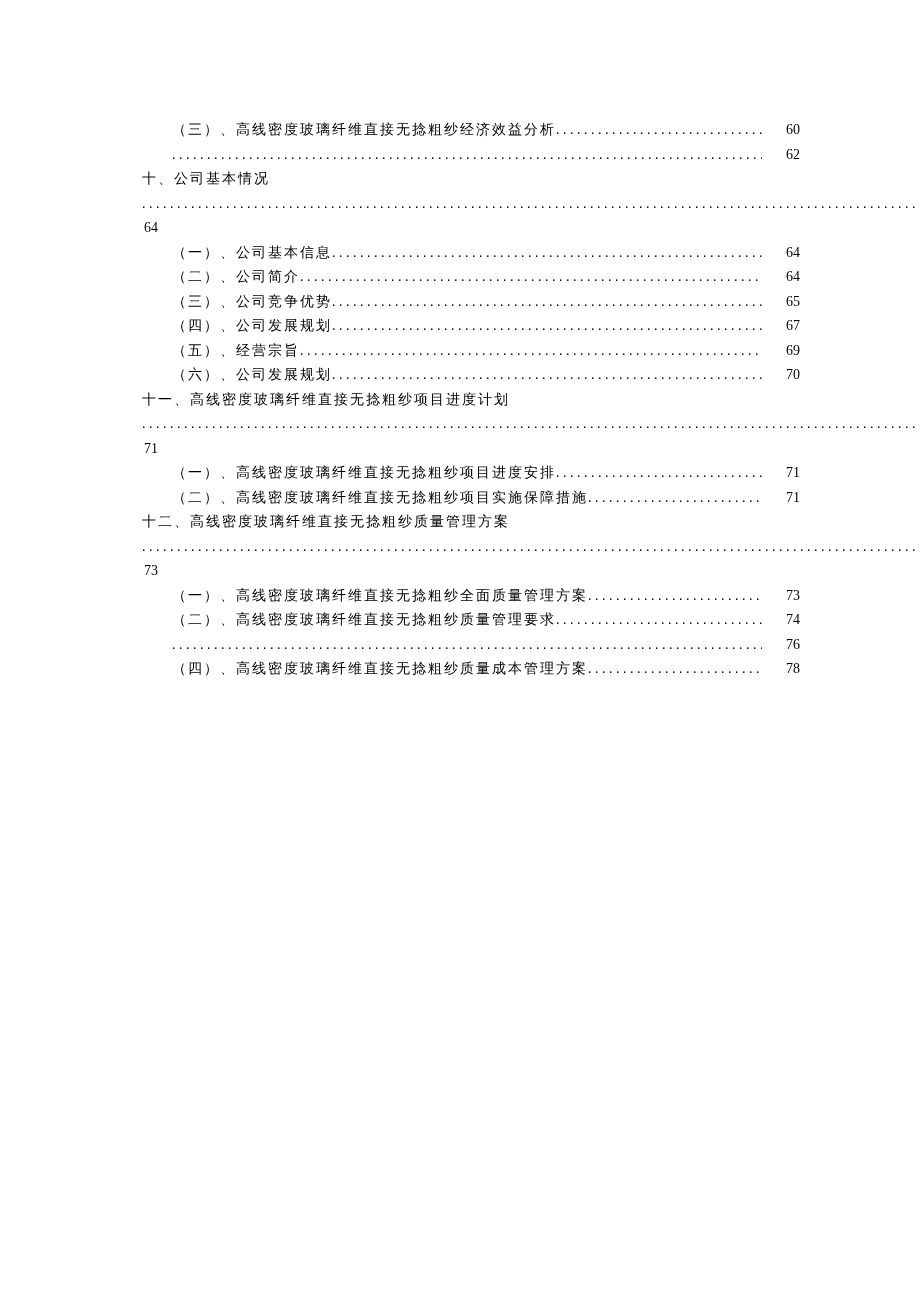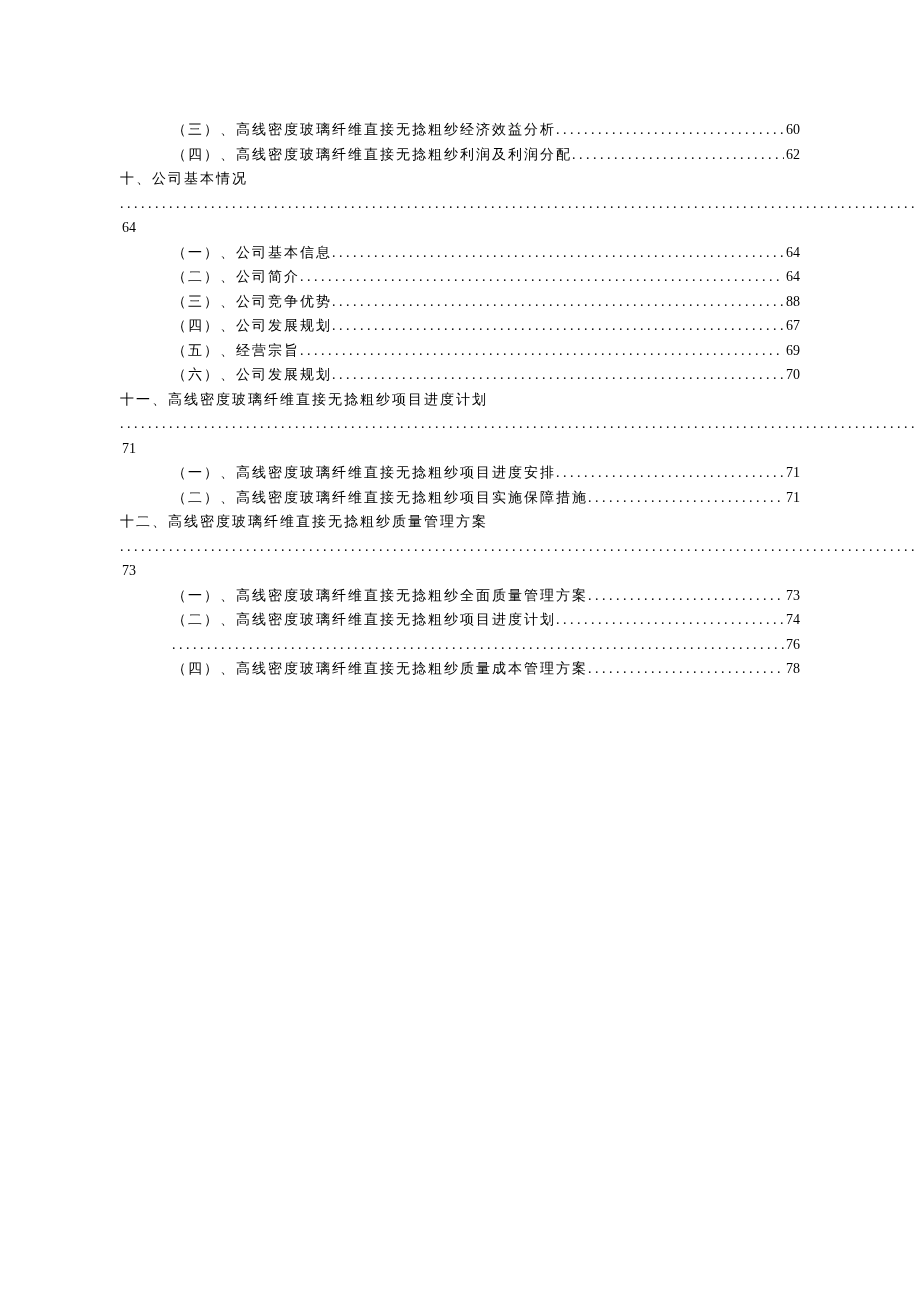--- a/index.html
+++ b/index.html
@@ -42,33 +42,33 @@
       letter-spacing: 2px;
       font-family: "SimSun", serif;
     }
     .toc-leader::before {
       content: ". . . . . . . . . . . . . . . . . . . . . . . . . . . . . . . . . . . . . . . . . . . . . . . . . . . . . . . . . . . . . . . . . . . . . . . . . . . . . . . . . . . . . . . . . . . . . . . . . . . . . . . . . . . . . . . . . .";
       letter-spacing: 0px;
     }
     .toc-page {
       flex-shrink: 0;
       padding-left: 2px;
+      margin-left: 22px;
     }
   </style>
 </head>
 <body>
 
 <div class="toc-container">
   <div class="toc-entry level-2">
     <span class="toc-title">（三）、高线密度玻璃纤维直接无捻粗纱经济效益分析</span>
     <span class="toc-leader"></span>
     <span class="toc-page">60</span>
   </div>
   <div class="toc-entry level-2">
-    <span class="toc-title">（四）、高线密度玻璃纤维直接无捻粗纱利润及利润分配</span>
     <span class="toc-leader"></span>
     <span class="toc-page">62</span>
   </div>
   <div class="toc-entry level-1">
     <span class="toc-title">十、公司基本情况</span>
     <span class="toc-leader"></span>
     <span class="toc-page">64</span>
   </div>
   <div class="toc-entry level-2">
     <span class="toc-title">（一）、公司基本信息</span>
@@ -76,21 +76,21 @@
     <span class="toc-page">64</span>
   </div>
   <div class="toc-entry level-2">
     <span class="toc-title">（二）、公司简介</span>
     <span class="toc-leader"></span>
     <span class="toc-page">64</span>
   </div>
   <div class="toc-entry level-2">
     <span class="toc-title">（三）、公司竞争优势</span>
     <span class="toc-leader"></span>
-    <span class="toc-page">88</span>
+    <span class="toc-page">65</span>
   </div>
   <div class="toc-entry level-2">
     <span class="toc-title">（四）、公司发展规划</span>
     <span class="toc-leader"></span>
     <span class="toc-page">67</span>
   </div>
   <div class="toc-entry level-2">
     <span class="toc-title">（五）、经营宗旨</span>
     <span class="toc-leader"></span>
     <span class="toc-page">69</span>
@@ -119,21 +119,21 @@
     <span class="toc-title">十二、高线密度玻璃纤维直接无捻粗纱质量管理方案</span>
     <span class="toc-leader"></span>
     <span class="toc-page">73</span>
   </div>
   <div class="toc-entry level-2">
     <span class="toc-title">（一）、高线密度玻璃纤维直接无捻粗纱全面质量管理方案</span>
     <span class="toc-leader"></span>
     <span class="toc-page">73</span>
   </div>
   <div class="toc-entry level-2">
-    <span class="toc-title">（二）、高线密度玻璃纤维直接无捻粗纱项目进度计划</span>
+    <span class="toc-title">（二）、高线密度玻璃纤维直接无捻粗纱质量管理要求</span>
     <span class="toc-leader"></span>
     <span class="toc-page">74</span>
   </div>
   <div class="toc-entry level-2">
     <span class="toc-leader"></span>
     <span class="toc-page">76</span>
   </div>
   <div class="toc-entry level-2">
     <span class="toc-title">（四）、高线密度玻璃纤维直接无捻粗纱质量成本管理方案</span>
     <span class="toc-leader"></span>

